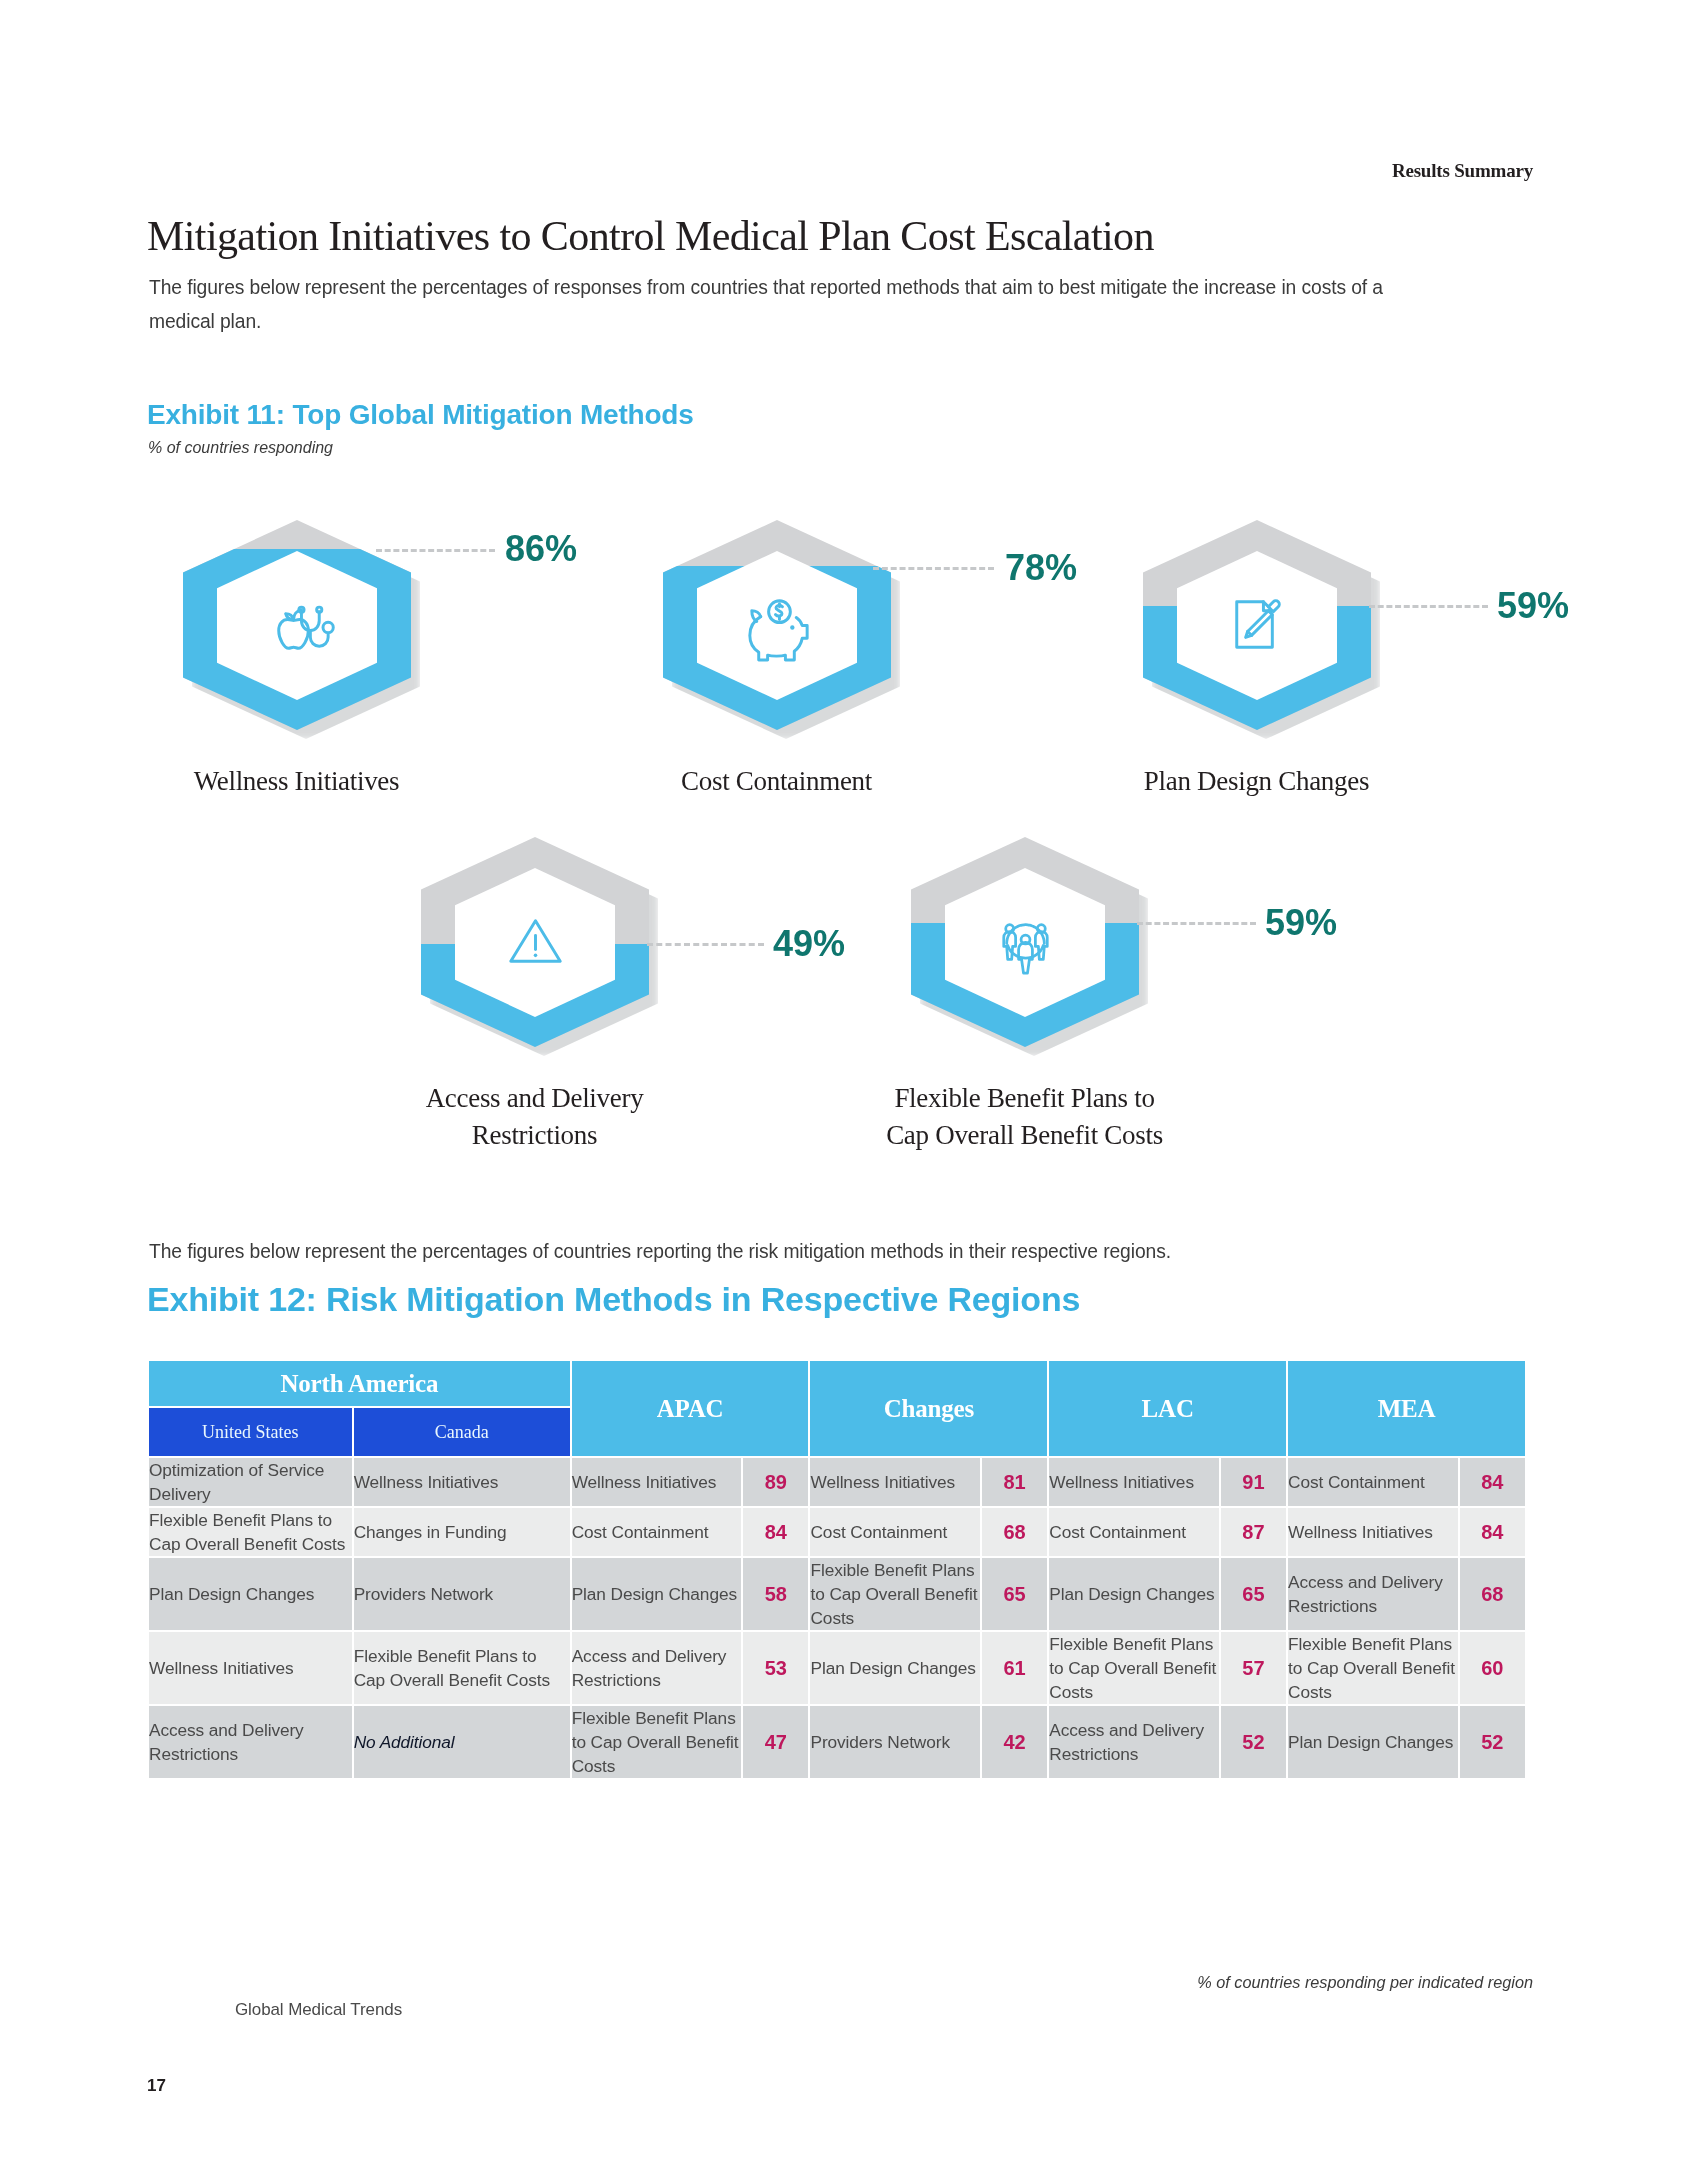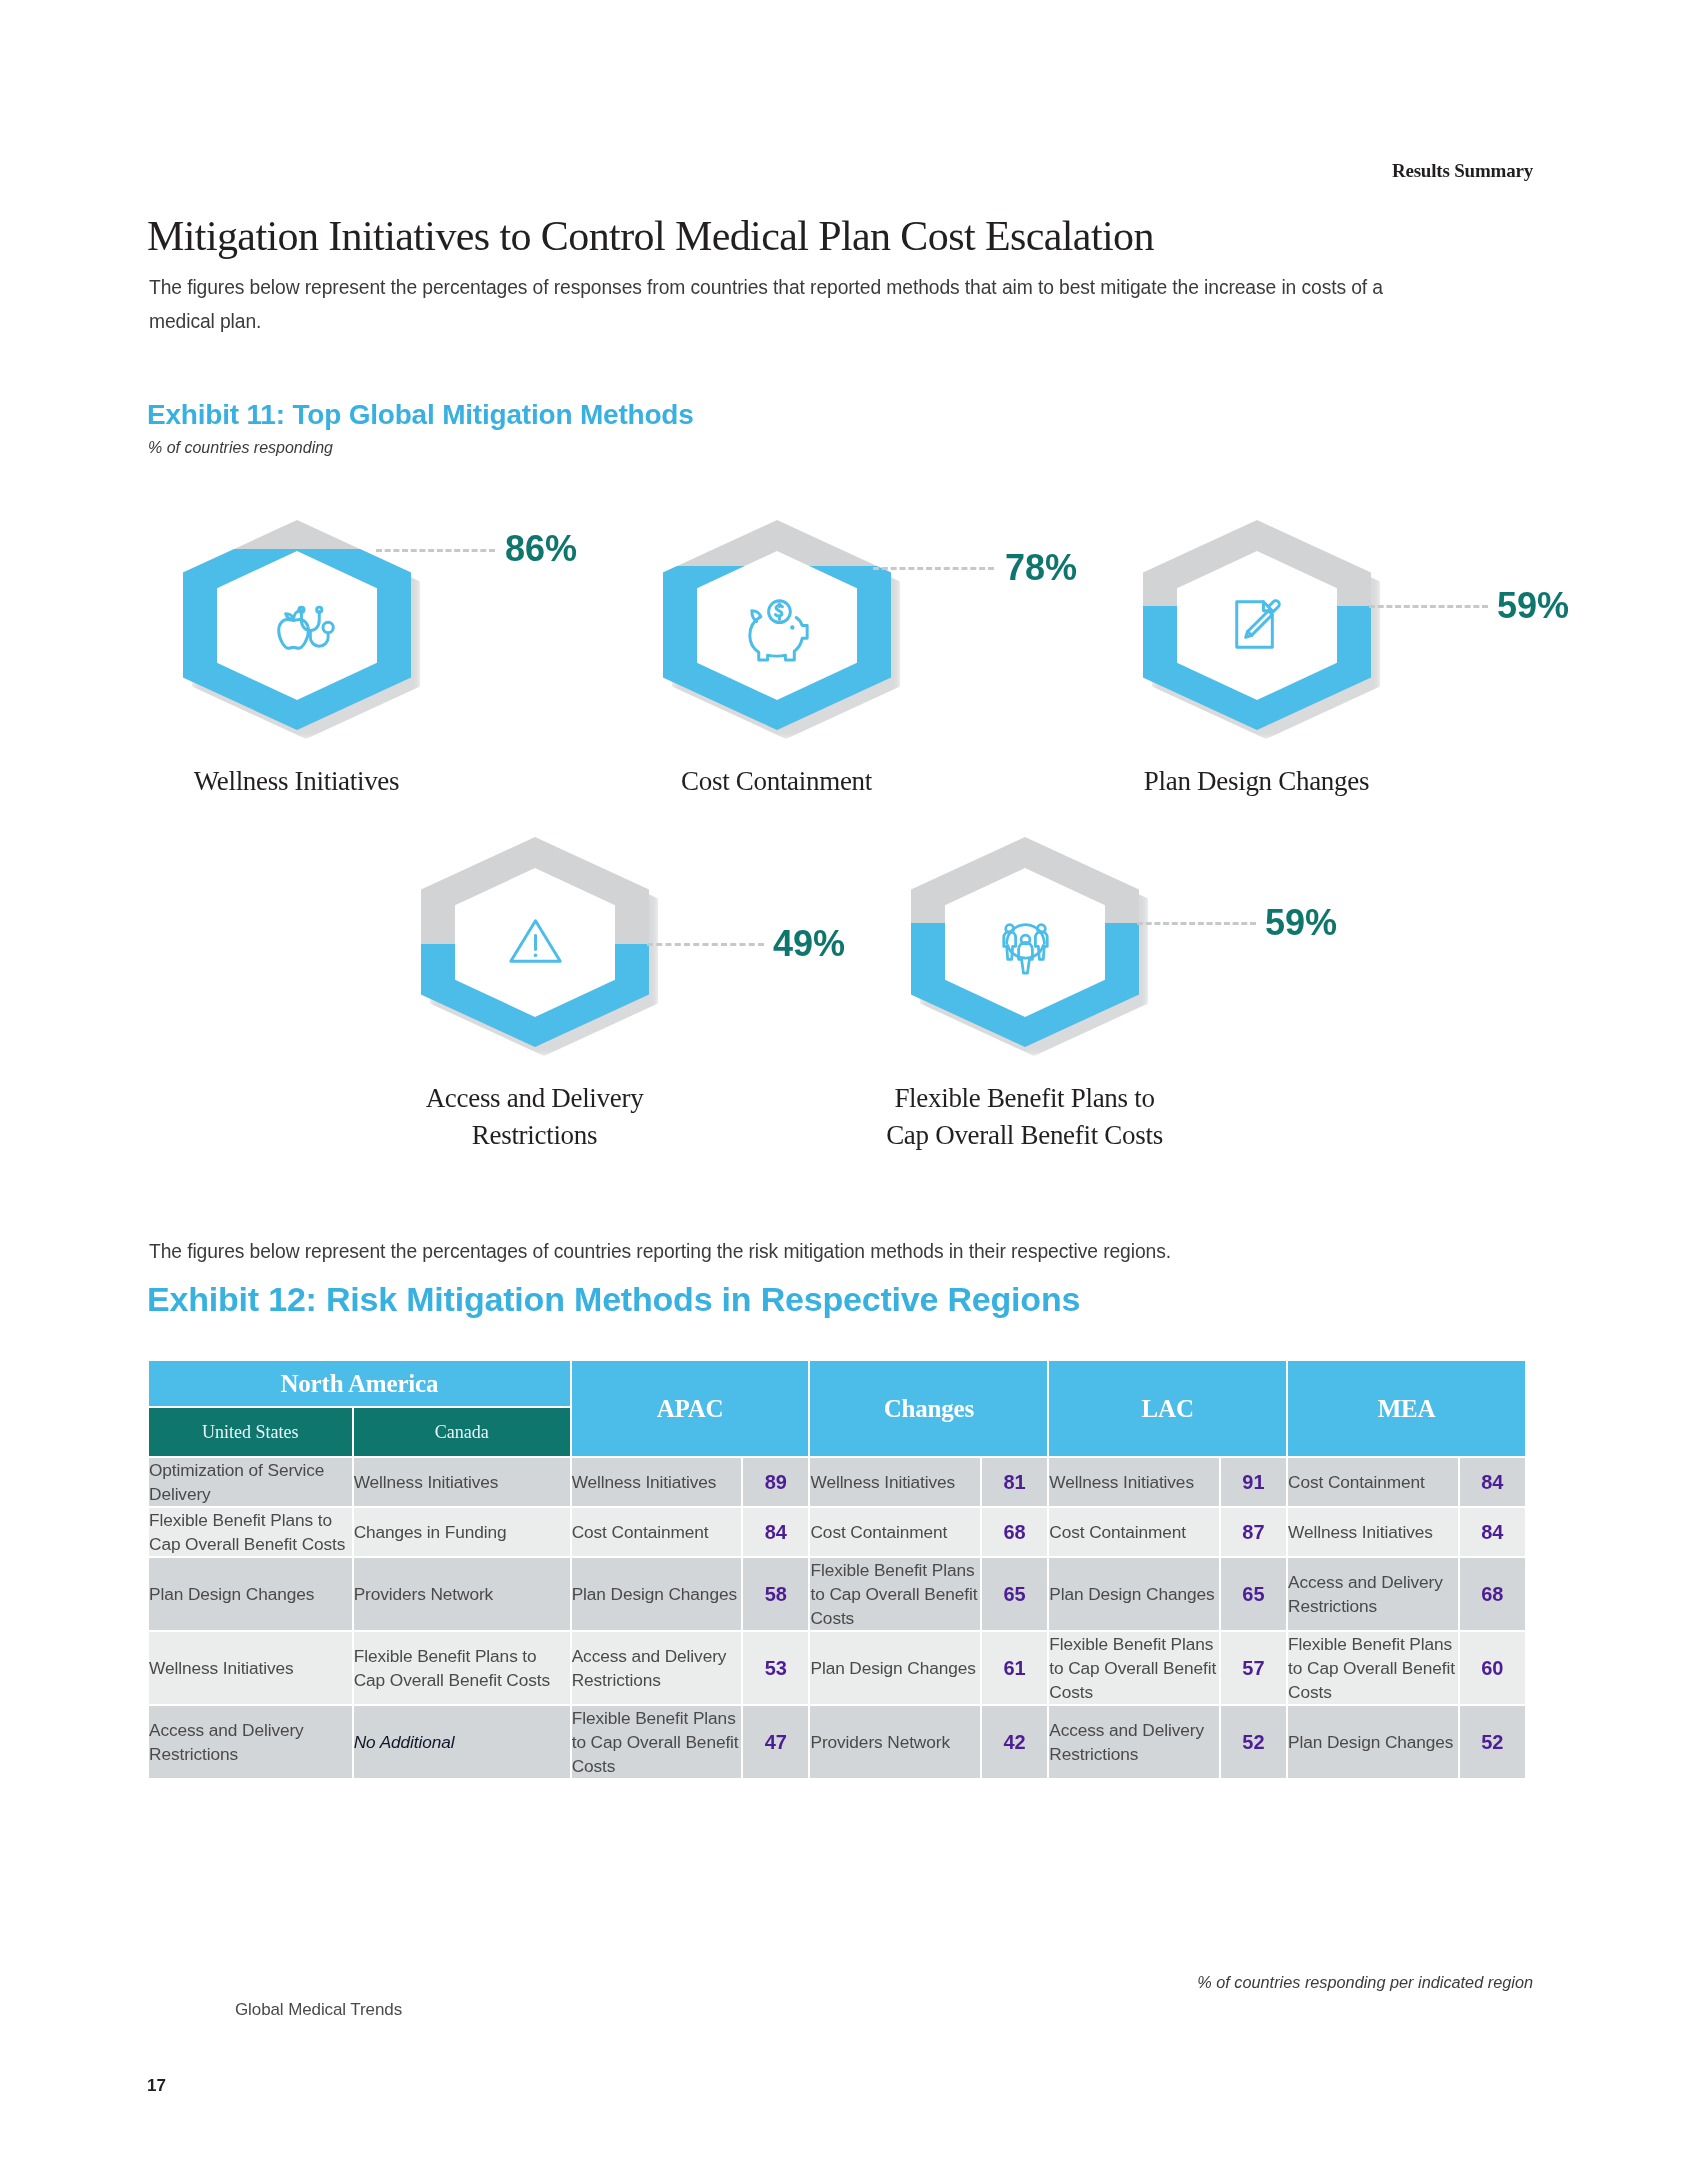--- a/index.html
+++ b/index.html
@@ -190,40 +190,40 @@
     color: #ffffff;
     font-family: "Liberation Serif", serif;
     font-weight: bold;
     font-size: 25px;
     text-align: center;
     letter-spacing: -0.2px;
     height: 44px;
   }
   th.hdr-tall { height: 95px; }
   th.subhdr {
-    background: #0f766e;
+    background: #1d4ed8;
     color: #eaf7fd;
     font-family: "Liberation Serif", serif;
     font-weight: normal;
     font-size: 18px;
     text-align: center;
     height: 46px;
     letter-spacing: 0px;
   }
   td.cell {
     font-size: 17.3px;
     color: #4a4a4a;
     line-height: 24px;
     padding: 10px 12px;
     letter-spacing: -0.1px;
   }
   td.num {
     font-size: 20px;
     font-weight: bold;
-    color: #4c1d95;
+    color: #be185d;
     text-align: center;
     padding: 0 4px;
     margin-top: 20px;
   }
   tr.band-a td { background: #d3d6d8; }
   tr.band-b td { background: #ebecec; }
   td.italic { font-style: italic; color: #0f172a; }
 
   .tbl-note {
     position: absolute;

